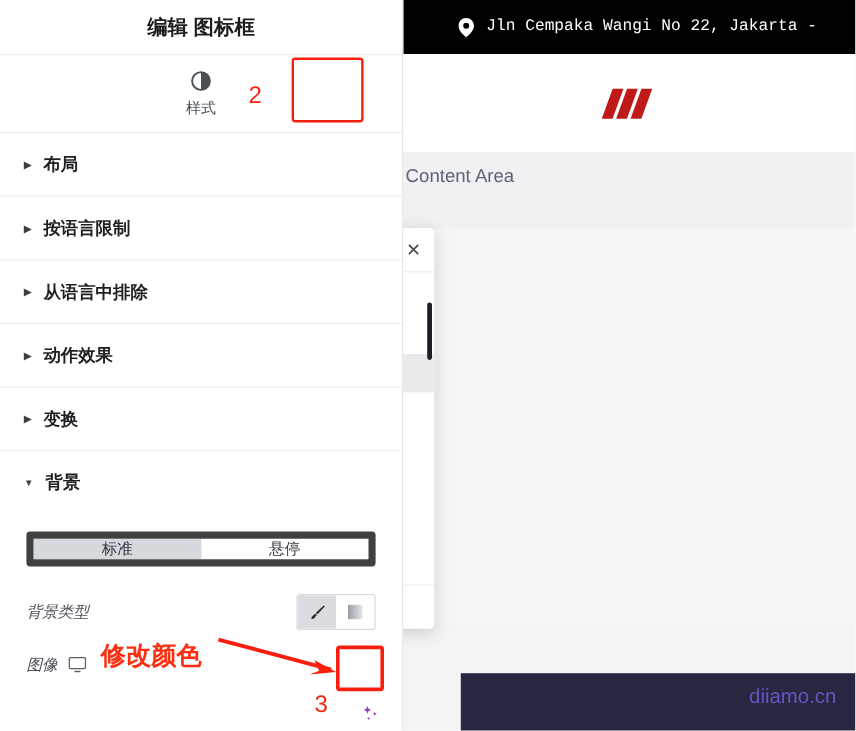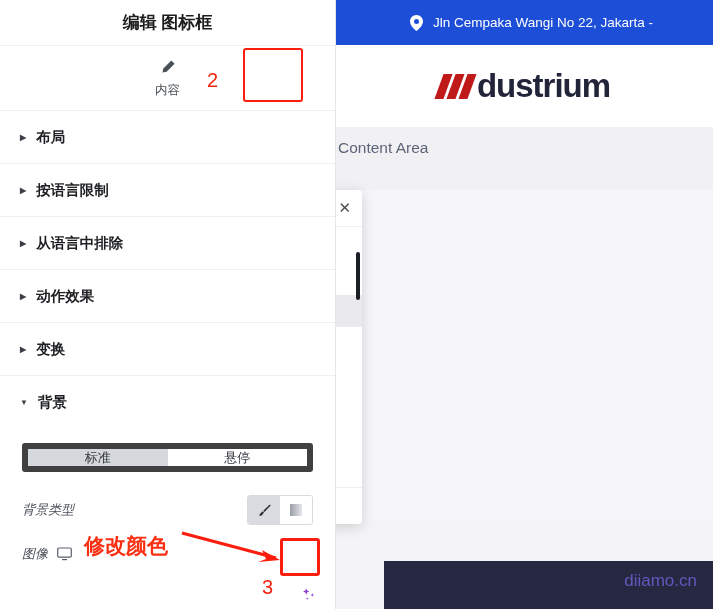--- a/index.html
+++ b/index.html
@@ -12,24 +12,25 @@
   #root { position: relative; width: 713px; height: 609px; }
 
   
   .preview {
     position: absolute; left: 336px; top: 0;
     width: 377px; height: 609px;
     background: #f4f4f6;
     overflow: hidden;
   }
   .topbar {
-    height: 45px; background: #1d4ed8;
+    height: 45px; background: #000000;
     display: flex; align-items: center; justify-content: center;
     color: #ffffff; font-size: 13.5px; white-space: nowrap;
     padding-left: 14px;
+    font-family: Liberation Mono, monospace;
   }
   .pin-icon { margin-right: 10px; display: flex; align-items: center; }
   .logo-band {
     height: 82px; background: #ffffff;
     display: flex; align-items: center; justify-content: center;
   }
   .logo { display: flex; align-items: center; }
   .logo-slashes { display: flex; margin-right: 2px; }
   .logo-slashes i {
     display: block; width: 9px; height: 25px;
@@ -223,21 +224,20 @@
     <span>Jln Cempaka Wangi No 22, Jakarta -</span>
   </div>
 
   <div class="logo-band">
     <div class="logo">
       <span class="logo-slashes">
         <i></i>
             <i></i>
             <i></i>
       </span>
-      <span class="logo-text">dustrium</span>
     </div>
   </div>
 
   <div class="content-area">
     <span>Content Area</span>
   </div>
 
   <div class="preview-body"></div>
 
   <div class="footer-dark"></div>
@@ -376,29 +376,30 @@
   <div class="nav-scroll"></div>
   <div class="sel-box"></div>
   <div class="mark-1">1</div>
 </div>
 
 <div class="editor">
 
   <div class="ed-title">编辑 图标框</div>
 
   <div class="ed-tabs">
+
     <div class="ed-tab">
       <span class="ti">
-        <svg width="16" height="16" viewBox="0 0 16 16">
-          <path d="M11.3 1.4l3.3 3.3-8 8-4.1.8.8-4.1z" fill="#495157"></path>
-        </svg>
-      </span>
-      <span>内容</span>
-    </div>
-
+        <svg width="17" height="17" viewBox="0 0 17 17">
+          <circle cx="8.5" cy="8.5" r="7.4" fill="none" stroke="#495157" stroke-width="1.6"></circle>
+          <path d="M8.5 1.1a7.4 7.4 0 010 14.8z" fill="#495157"></path>
+        </svg>
+      </span>
+      <span>样式</span>
+    </div>
 
   </div>
 
   <div class="tab-box"></div>
   <div class="mark-2">2</div>
 
   <div class="ed-sections">
     <div class="acc">
       <span class="caret">▶</span>
       <span>布局</span>

